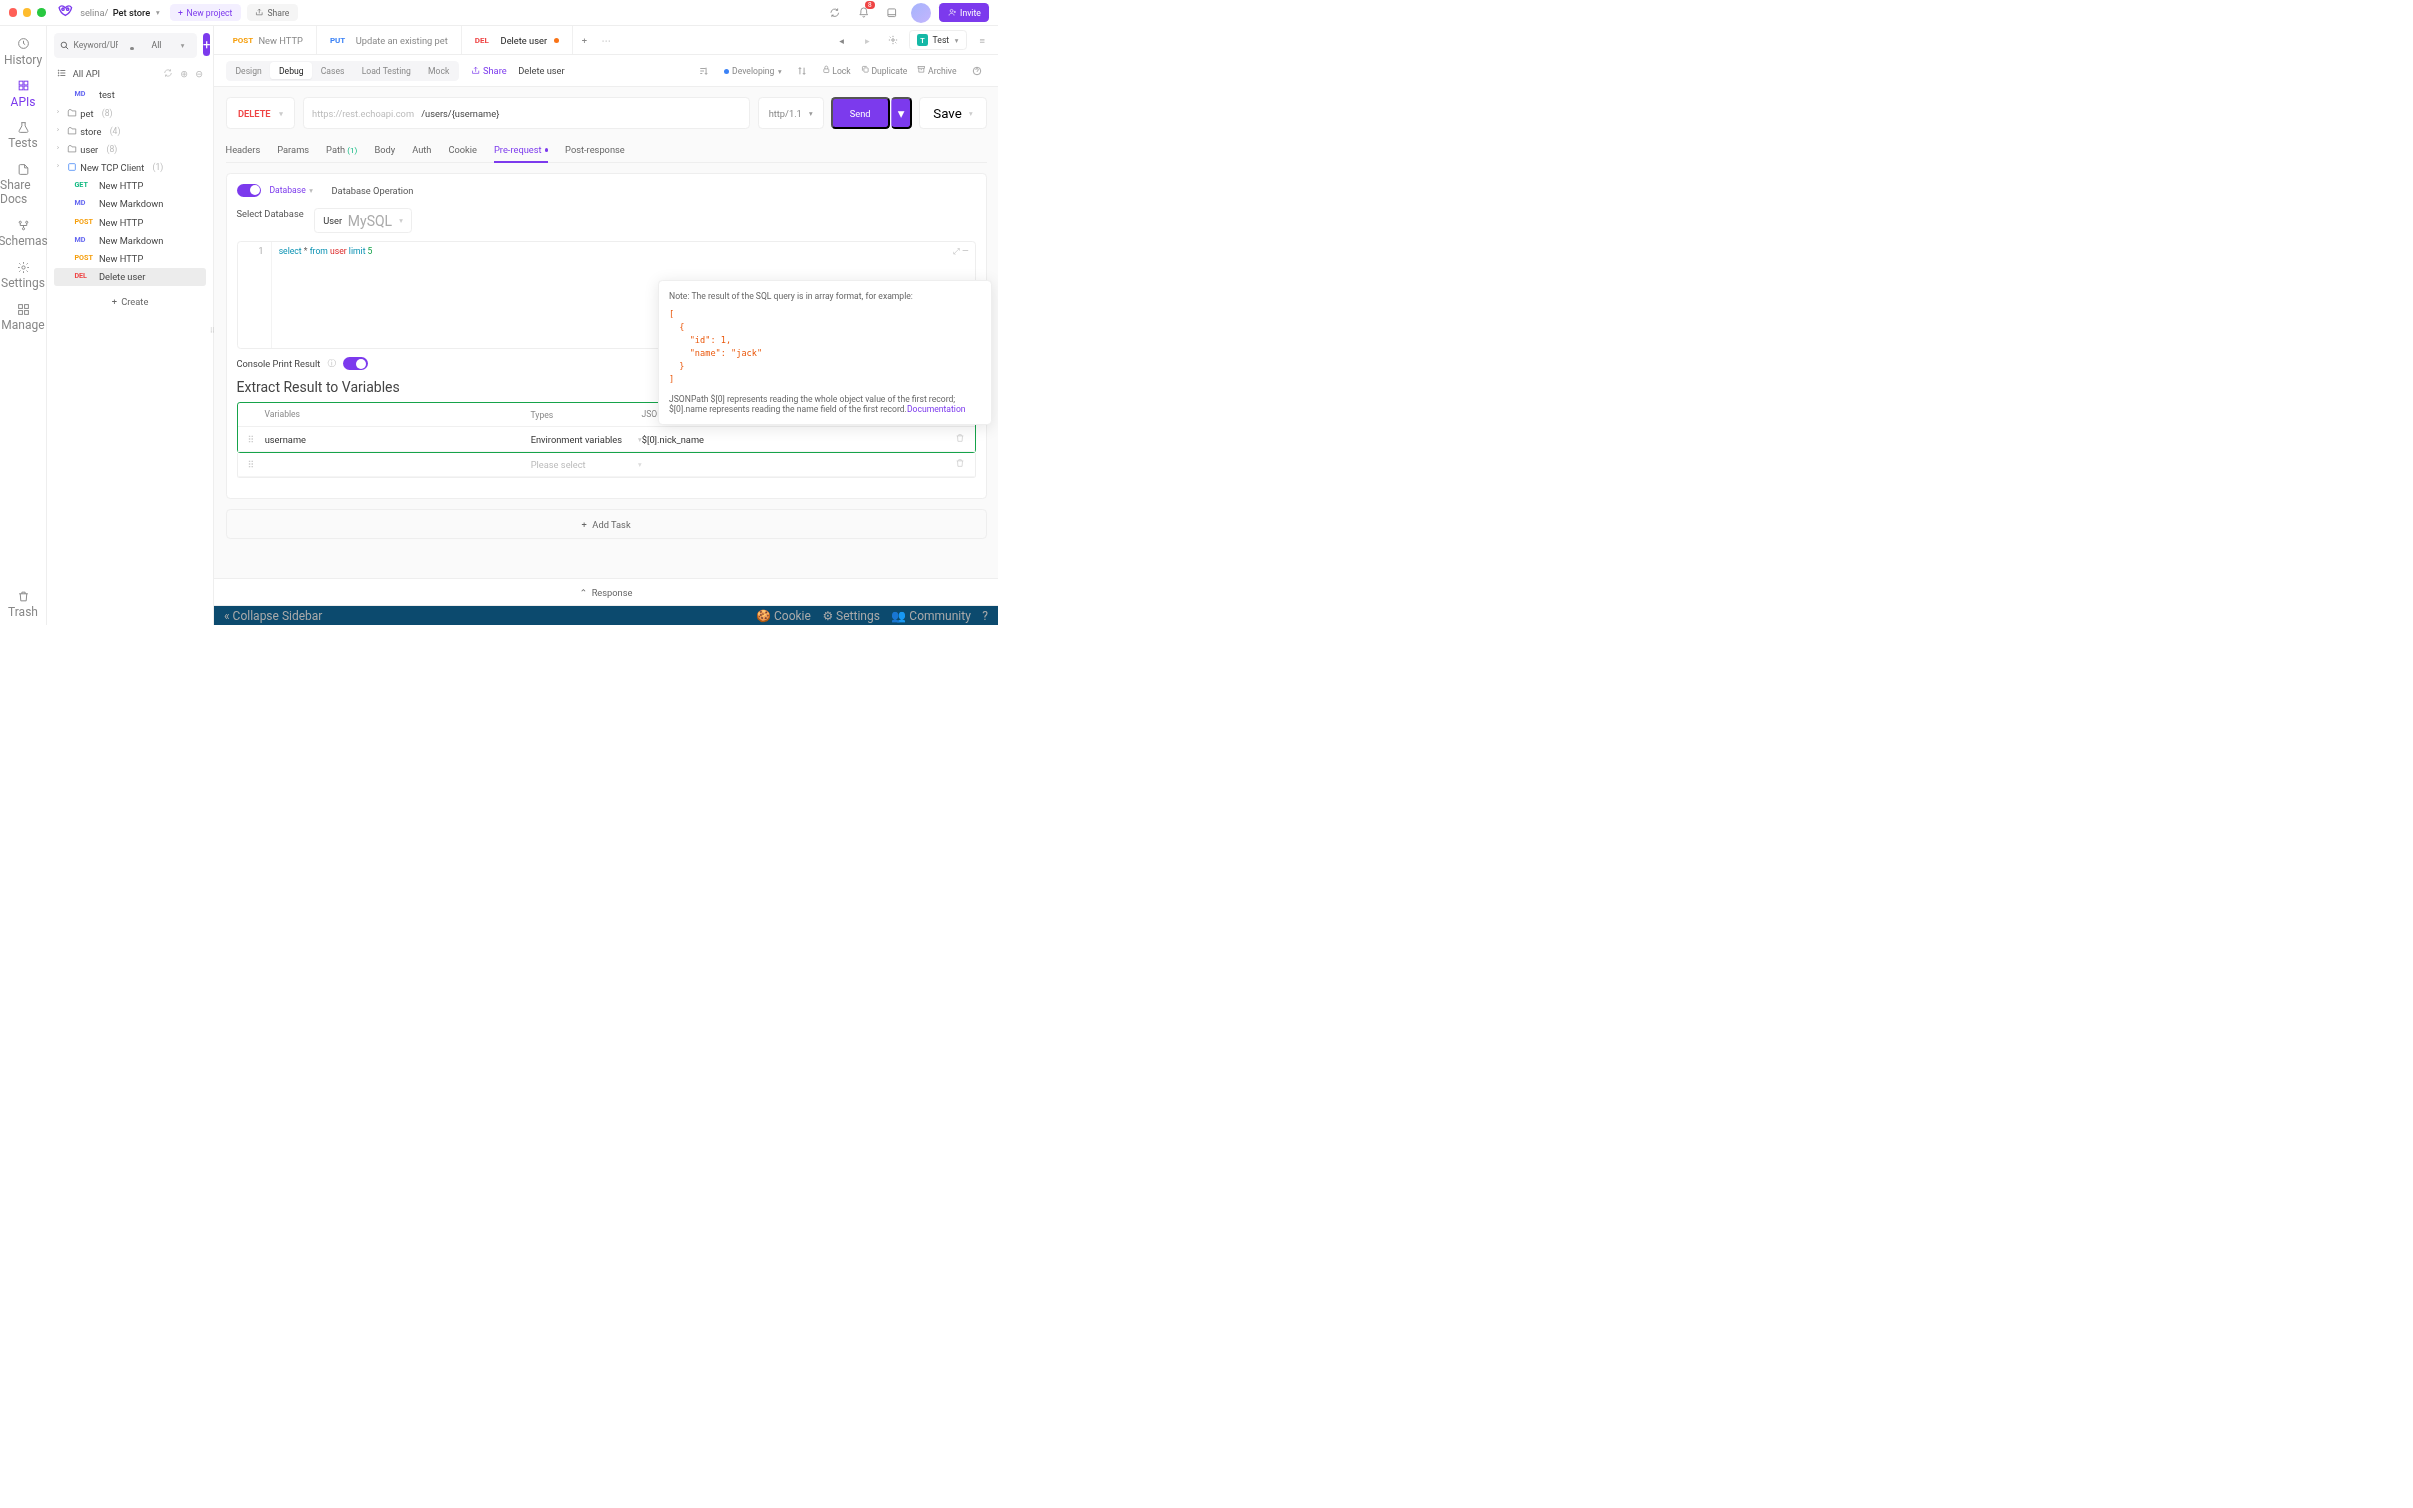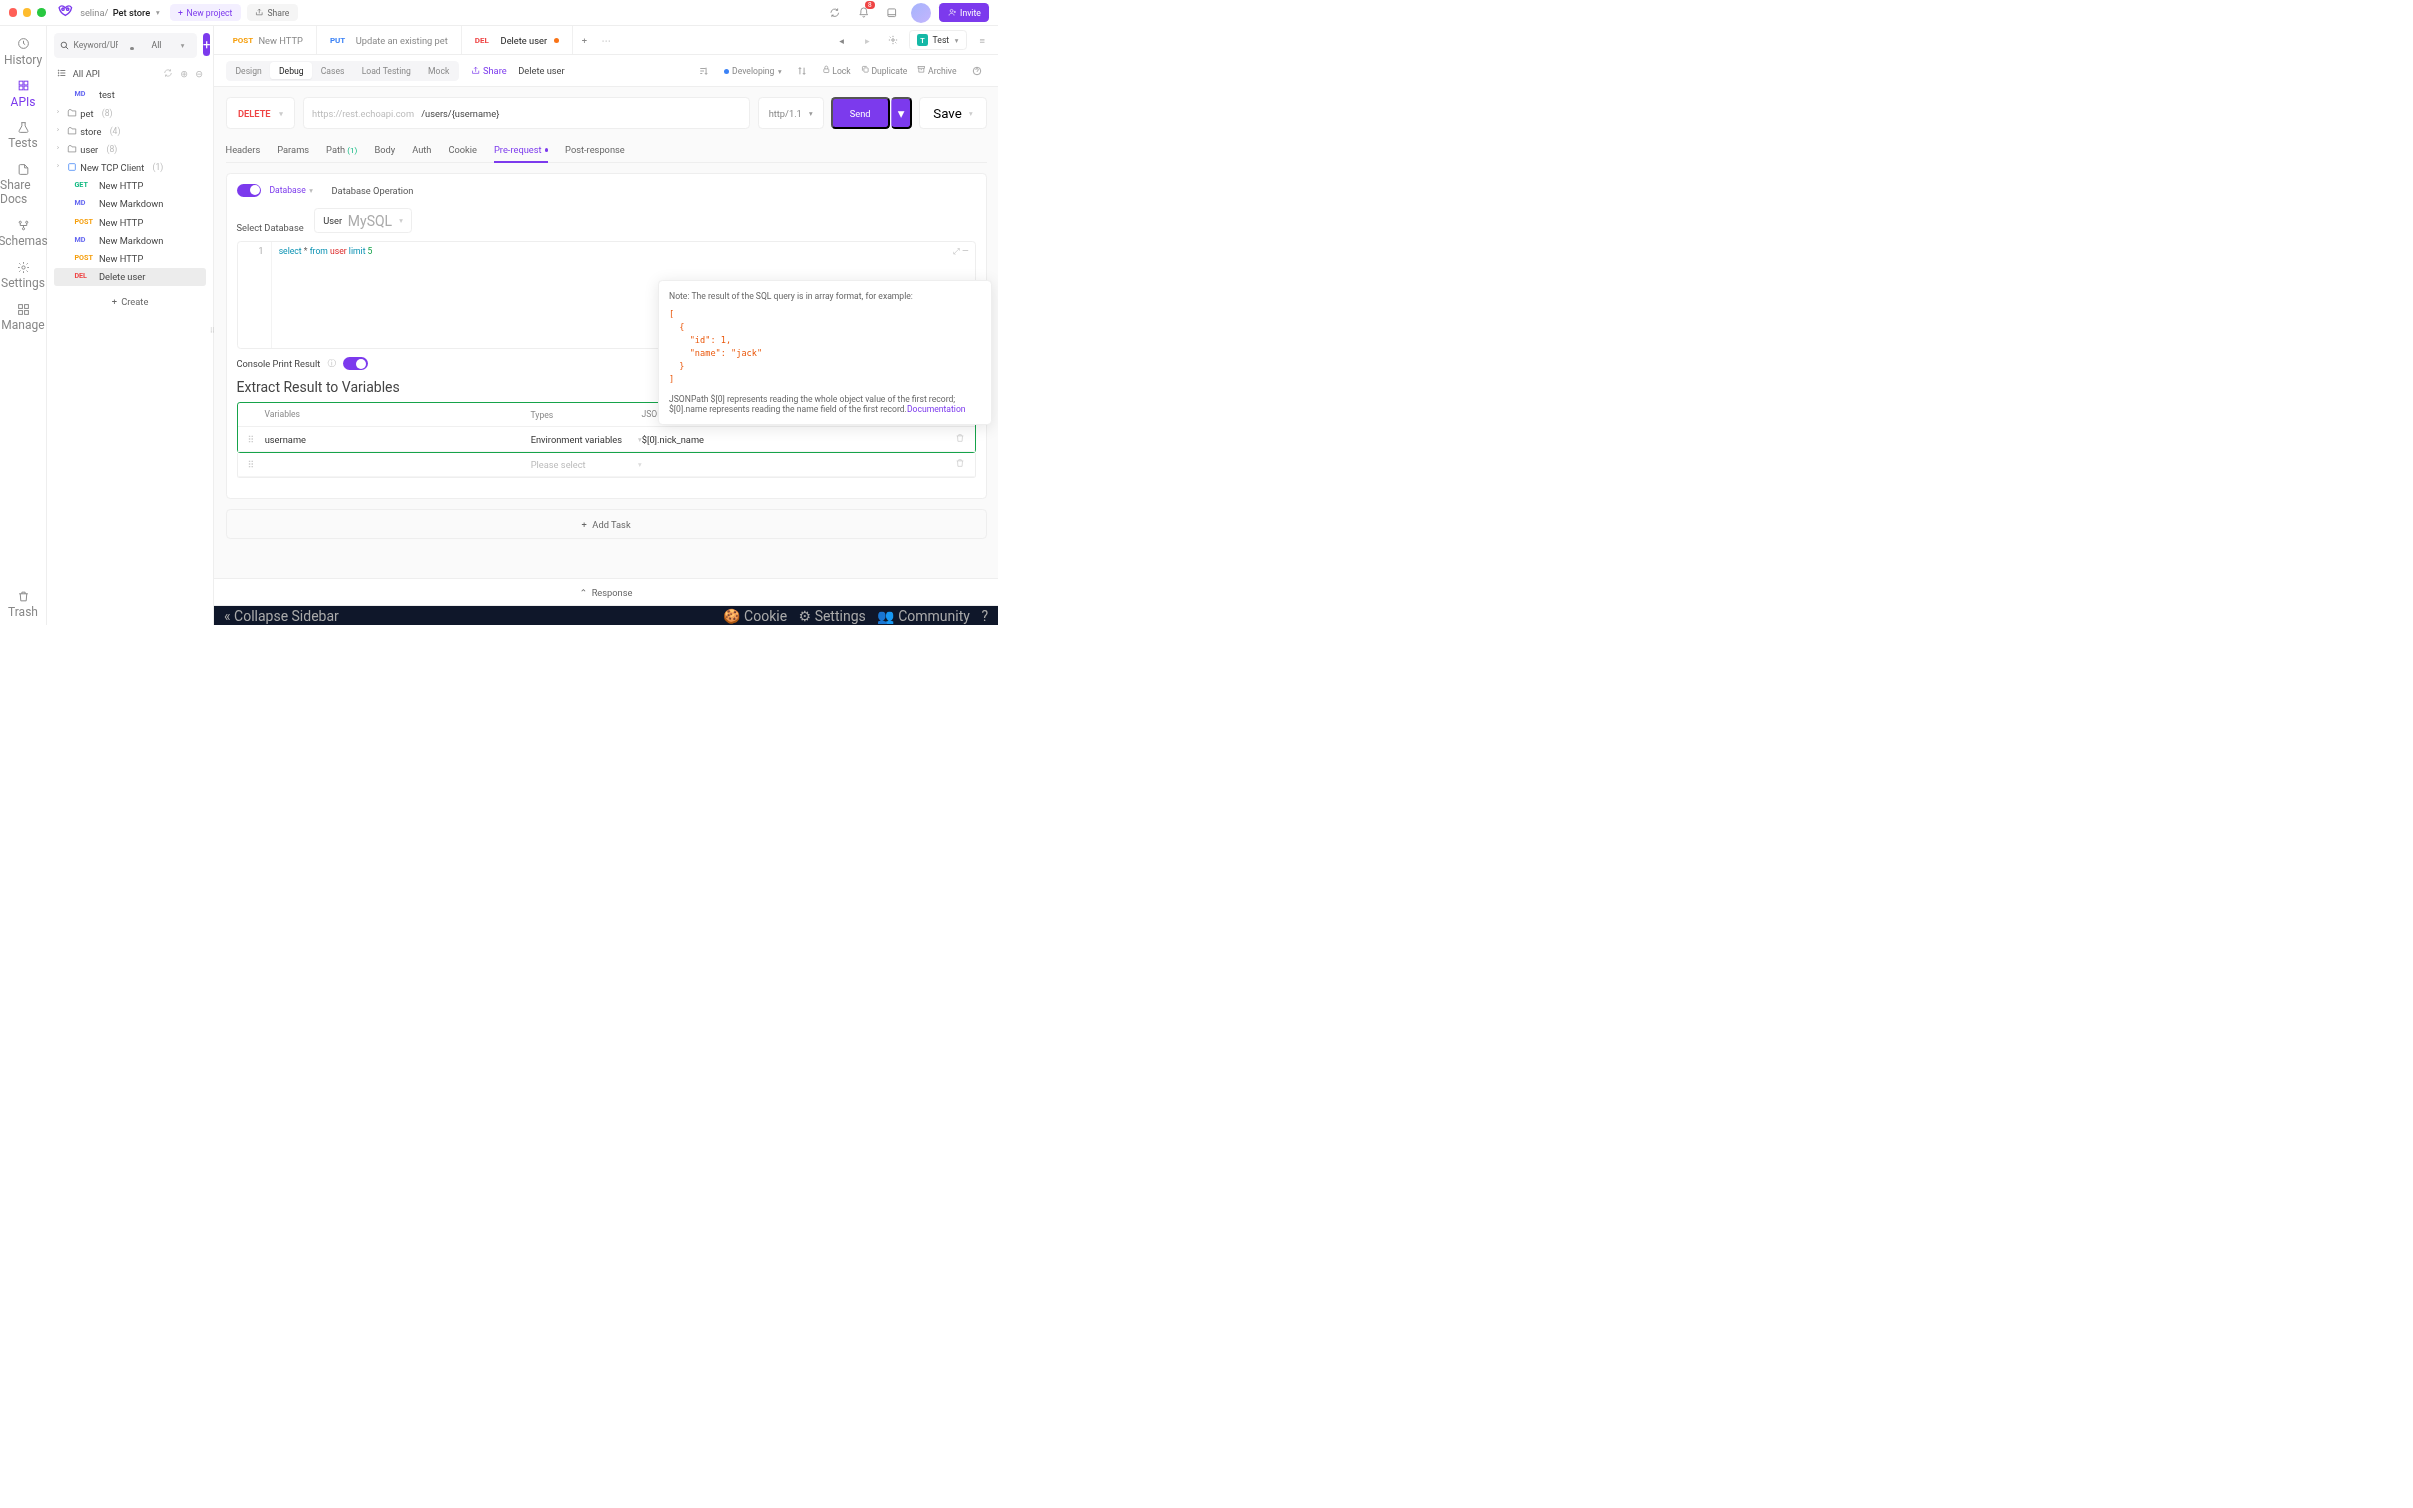--- a/index.html
+++ b/index.html
@@ -78,21 +78,21 @@
 .req-tab.active{color:#7c3aed}
 .req-tab.active::after{content:'';position:absolute;bottom:-0.7px;left:0;right:0;height:1.4px;background:#7c3aed}
 .badge-1{color:#10b981;font-size:8px;margin-left:2.2px}
 .dot-small{width:3.6px;height:3.6px;background:#7c3aed;border-radius:50%;display:inline-block;margin-left:2.9px;vertical-align:middle}
 .panel{background:#fff;border:0.7px solid #eee;border-radius:4.3px;padding:10px;margin-bottom:8.6px}
 .panel-head{display:flex;align-items:center;gap:8.6px;margin-bottom:1.4px}
 .toggle{width:24.4px;height:13px;background:#7c3aed;border-radius:7.2px;position:relative;cursor:pointer}
 .toggle::after{content:'';position:absolute;width:10px;height:10px;background:#fff;border-radius:50%;top:1.4px;right:1.4px}
 .db-label{color:#7c3aed;font-size:8.6px}
 .db-op{color:#555;font-size:9.3px;margin-left:10px}
-.select-row{display:flex;align-items:flex-end;gap:10px;padding:10px 0 7.2px}
+.select-row{display:flex;align-items:flex-start;gap:10px;padding:10px 0 7.2px}
 .select-label{color:#555;font-size:9.3px}
 .select-box{border:0.7px solid #eee;border-radius:3.6px;padding:3.6px 8.6px;display:flex;align-items:center;gap:5.7px;font-size:9.3px}
 .db-type{color:#aaa;font-size:14px}
 .code-area{border:0.7px solid #eee;border-radius:3.6px;min-height:108px;display:flex;font-family:Menlo,monospace;font-size:8.6px;position:relative}
 .gutter{width:34px;text-align:right;padding:4.3px 7.2px;color:#aaa;border-right:0.7px solid #f3f3f3}
 .code-body{padding:4.3px 7.2px;flex:1}
 .kw-sel{color:#0891b2}.kw-from{color:#0891b2}.kw-limit{color:#0891b2}.kw-user{color:#dc2626}.kw-num{color:#16a34a}.kw-star{color:#666}
 .expand-icon{position:absolute;top:4.3px;right:5.7px;color:#bbb}
 .console-row{display:flex;align-items:center;gap:7.2px;padding:8.6px 0 5.7px;font-size:9.3px;color:#444}
 .info-icon{color:#bbb;font-size:8.6px}
@@ -107,21 +107,21 @@
 .del-icon{color:#ccc;cursor:pointer}
 .placeholder-row{color:#bbb}
 .var-table-extra{border:0.7px solid #eee;border-top:none;border-radius:0 0 2.9px 2.9px;background:#fff;margin-bottom:10px}
 .add-task{border:0.7px solid #eee;border-radius:4.3px;padding:8.6px;text-align:center;color:#666;display:flex;align-items:center;justify-content:center;gap:5.7px;cursor:pointer;margin-top:10px}
 .tooltip{position:absolute;top:254px;left:444px;right:5.7px;background:#fff;border:0.7px solid #eee;border-radius:4.3px;box-shadow:0 2.9px 14.4px rgba(0,0,0,0.1);padding:10px;font-size:8.6px;z-index:10}
 .tooltip-code{font-family:Menlo,monospace;color:#ea580c;padding:4.3px 0;white-space:pre;line-height:1.5}
 .tooltip-note{color:#666;margin-bottom:2.9px}
 .tooltip-jp{color:#666;margin-top:4.3px}
 .doc-link{color:#7c3aed}
 .response-bar{position:absolute;bottom:20px;left:0;right:0;height:27px;border-top:0.7px solid #eee;display:flex;align-items:center;justify-content:center;gap:4.3px;background:#fff;color:#666;font-size:9.3px}
-.footer{position:absolute;bottom:0;left:0;right:0;height:20px;border-top:0.7px solid #eee;display:flex;align-items:center;padding:0 10px;color:#aaa;font-size:14px;background:#0f172a}
+.footer{position:absolute;bottom:0;left:0;right:0;height:20px;border-top:0.7px solid #eee;display:flex;align-items:center;padding:0 10px;color:#aaa;font-size:12px;background:#0c4a6e}
 .footer-right{margin-left:auto;display:flex;gap:11.5px}
 .drag-divider{position:absolute;left:-4.3px;top:50%;color:#ccc;font-size:7.2px}
 svg{stroke:currentColor;fill:none;stroke-width:1.8}
 </style>
 </head>
 <body>
 
 <div class="window-chrome">
   <div class="traffic-lights">
     <div class="traffic-light tl-red"></div>

